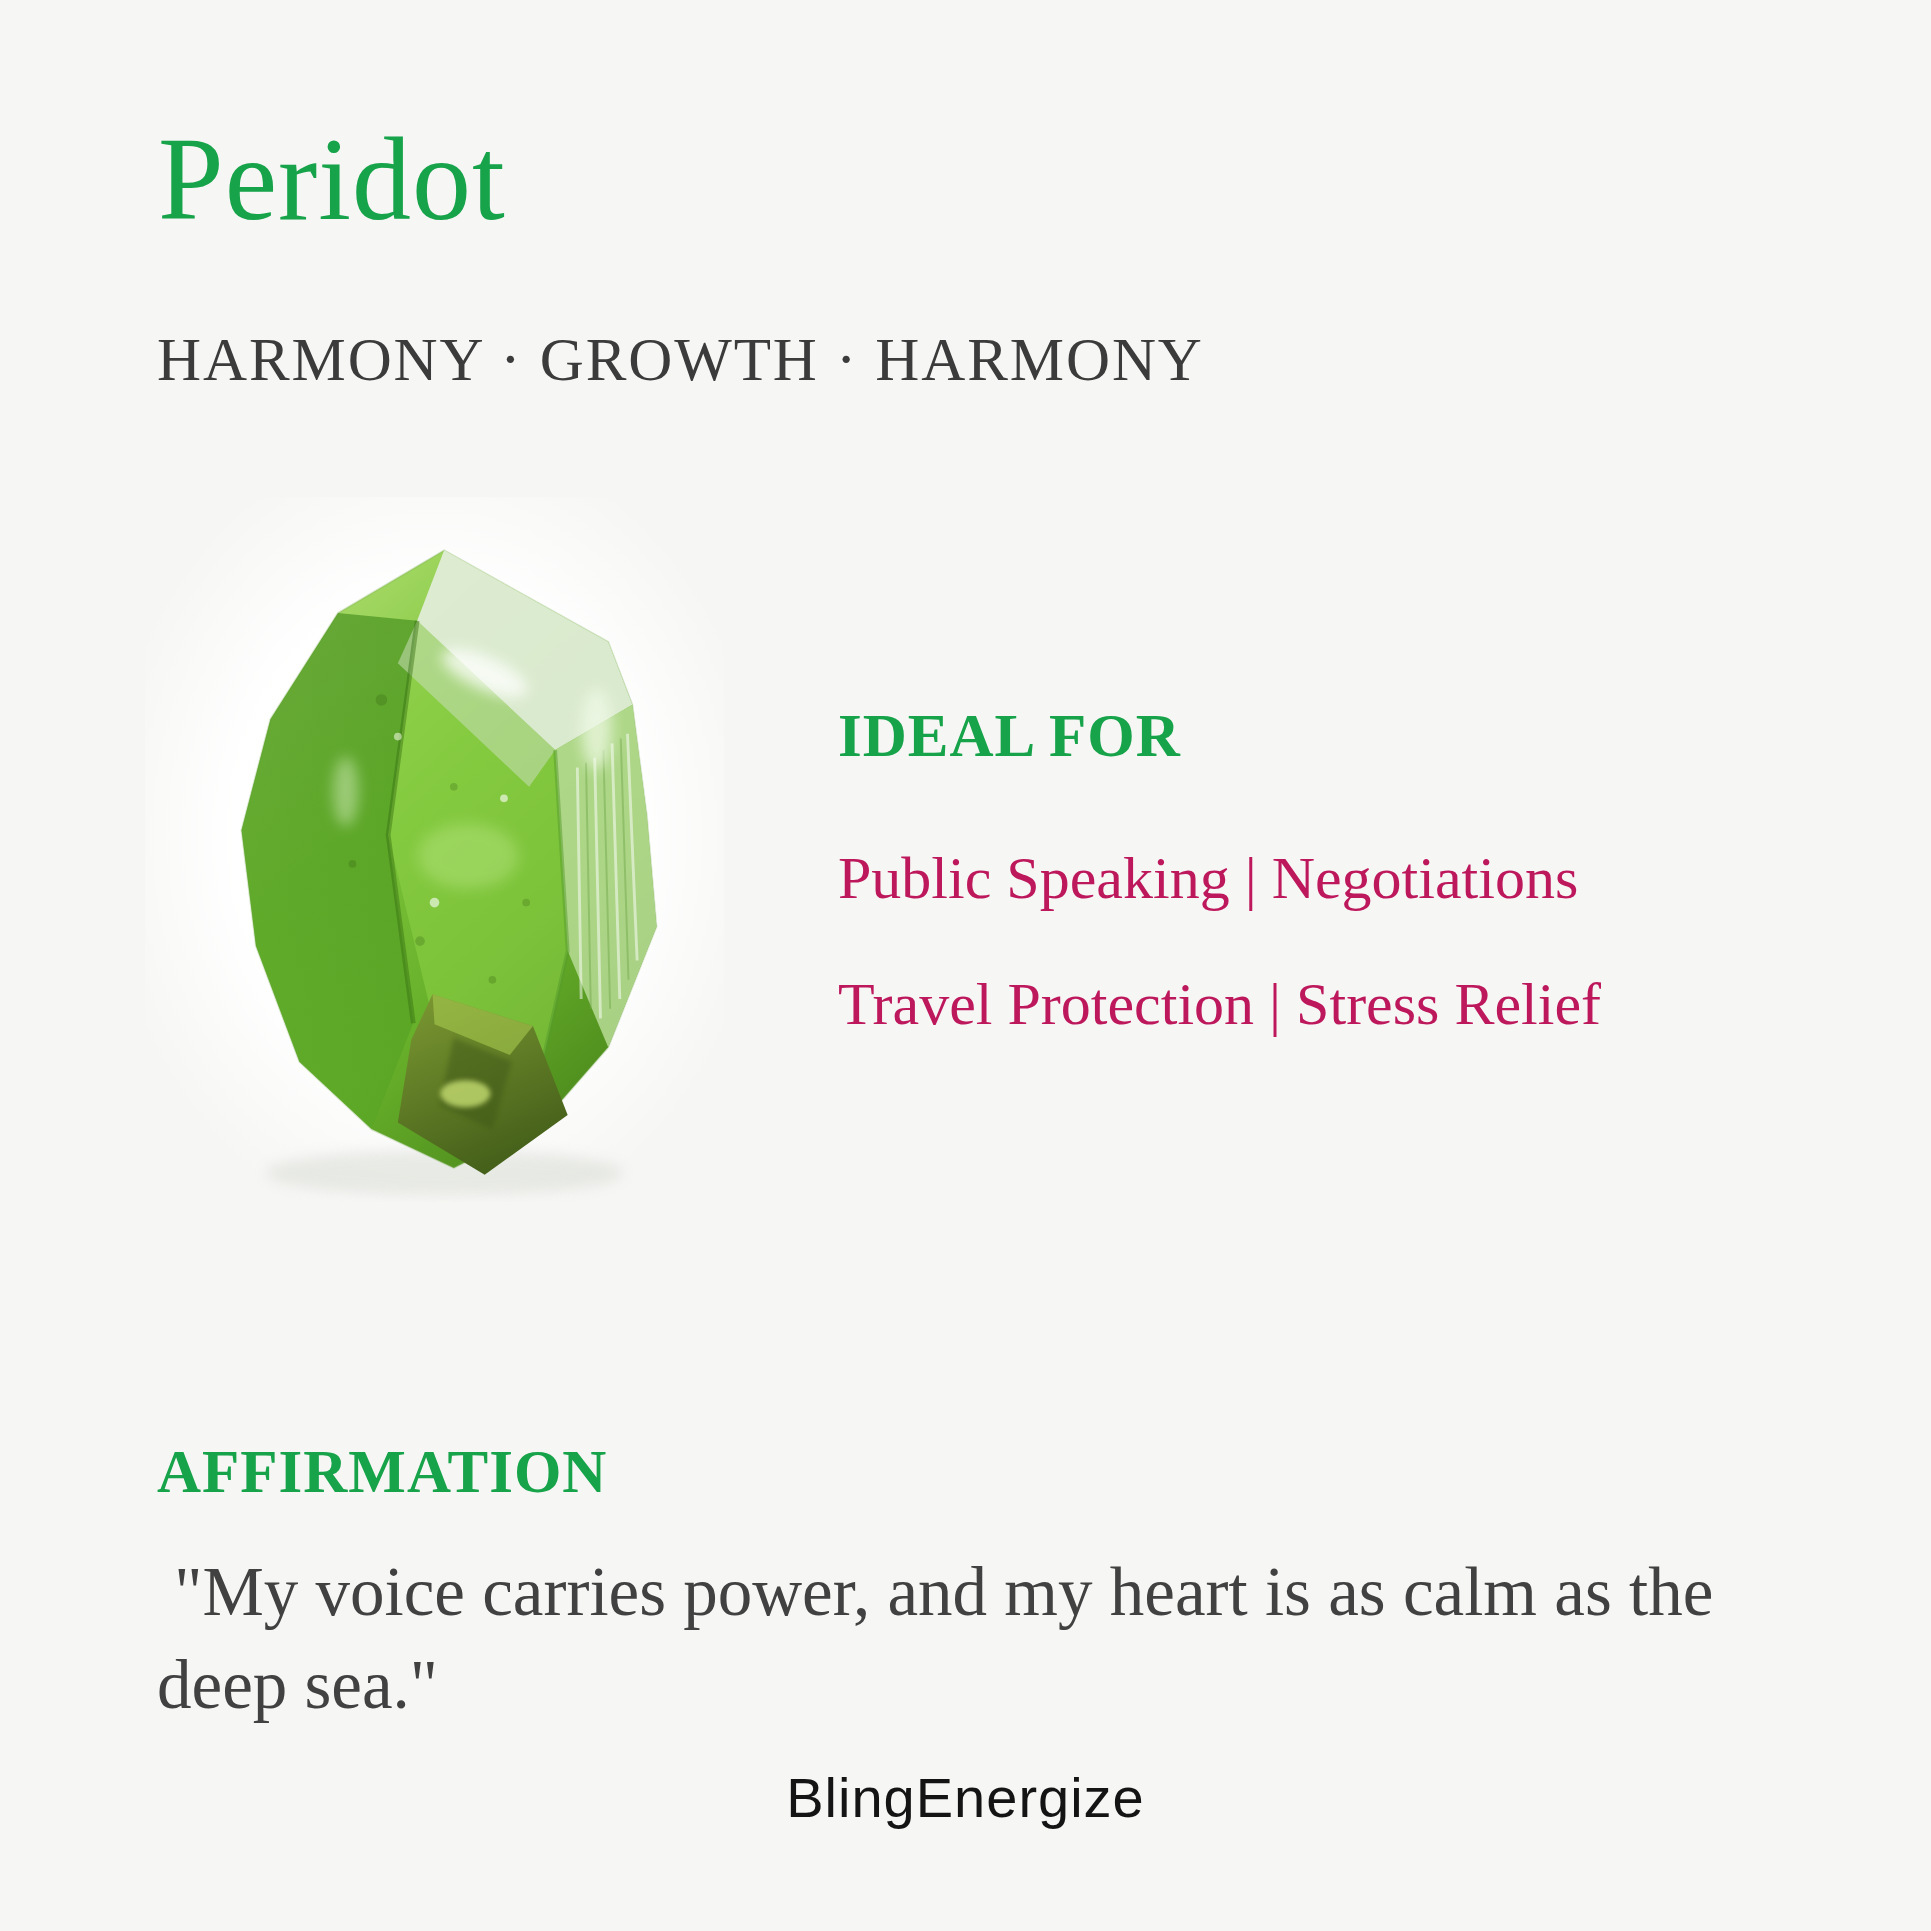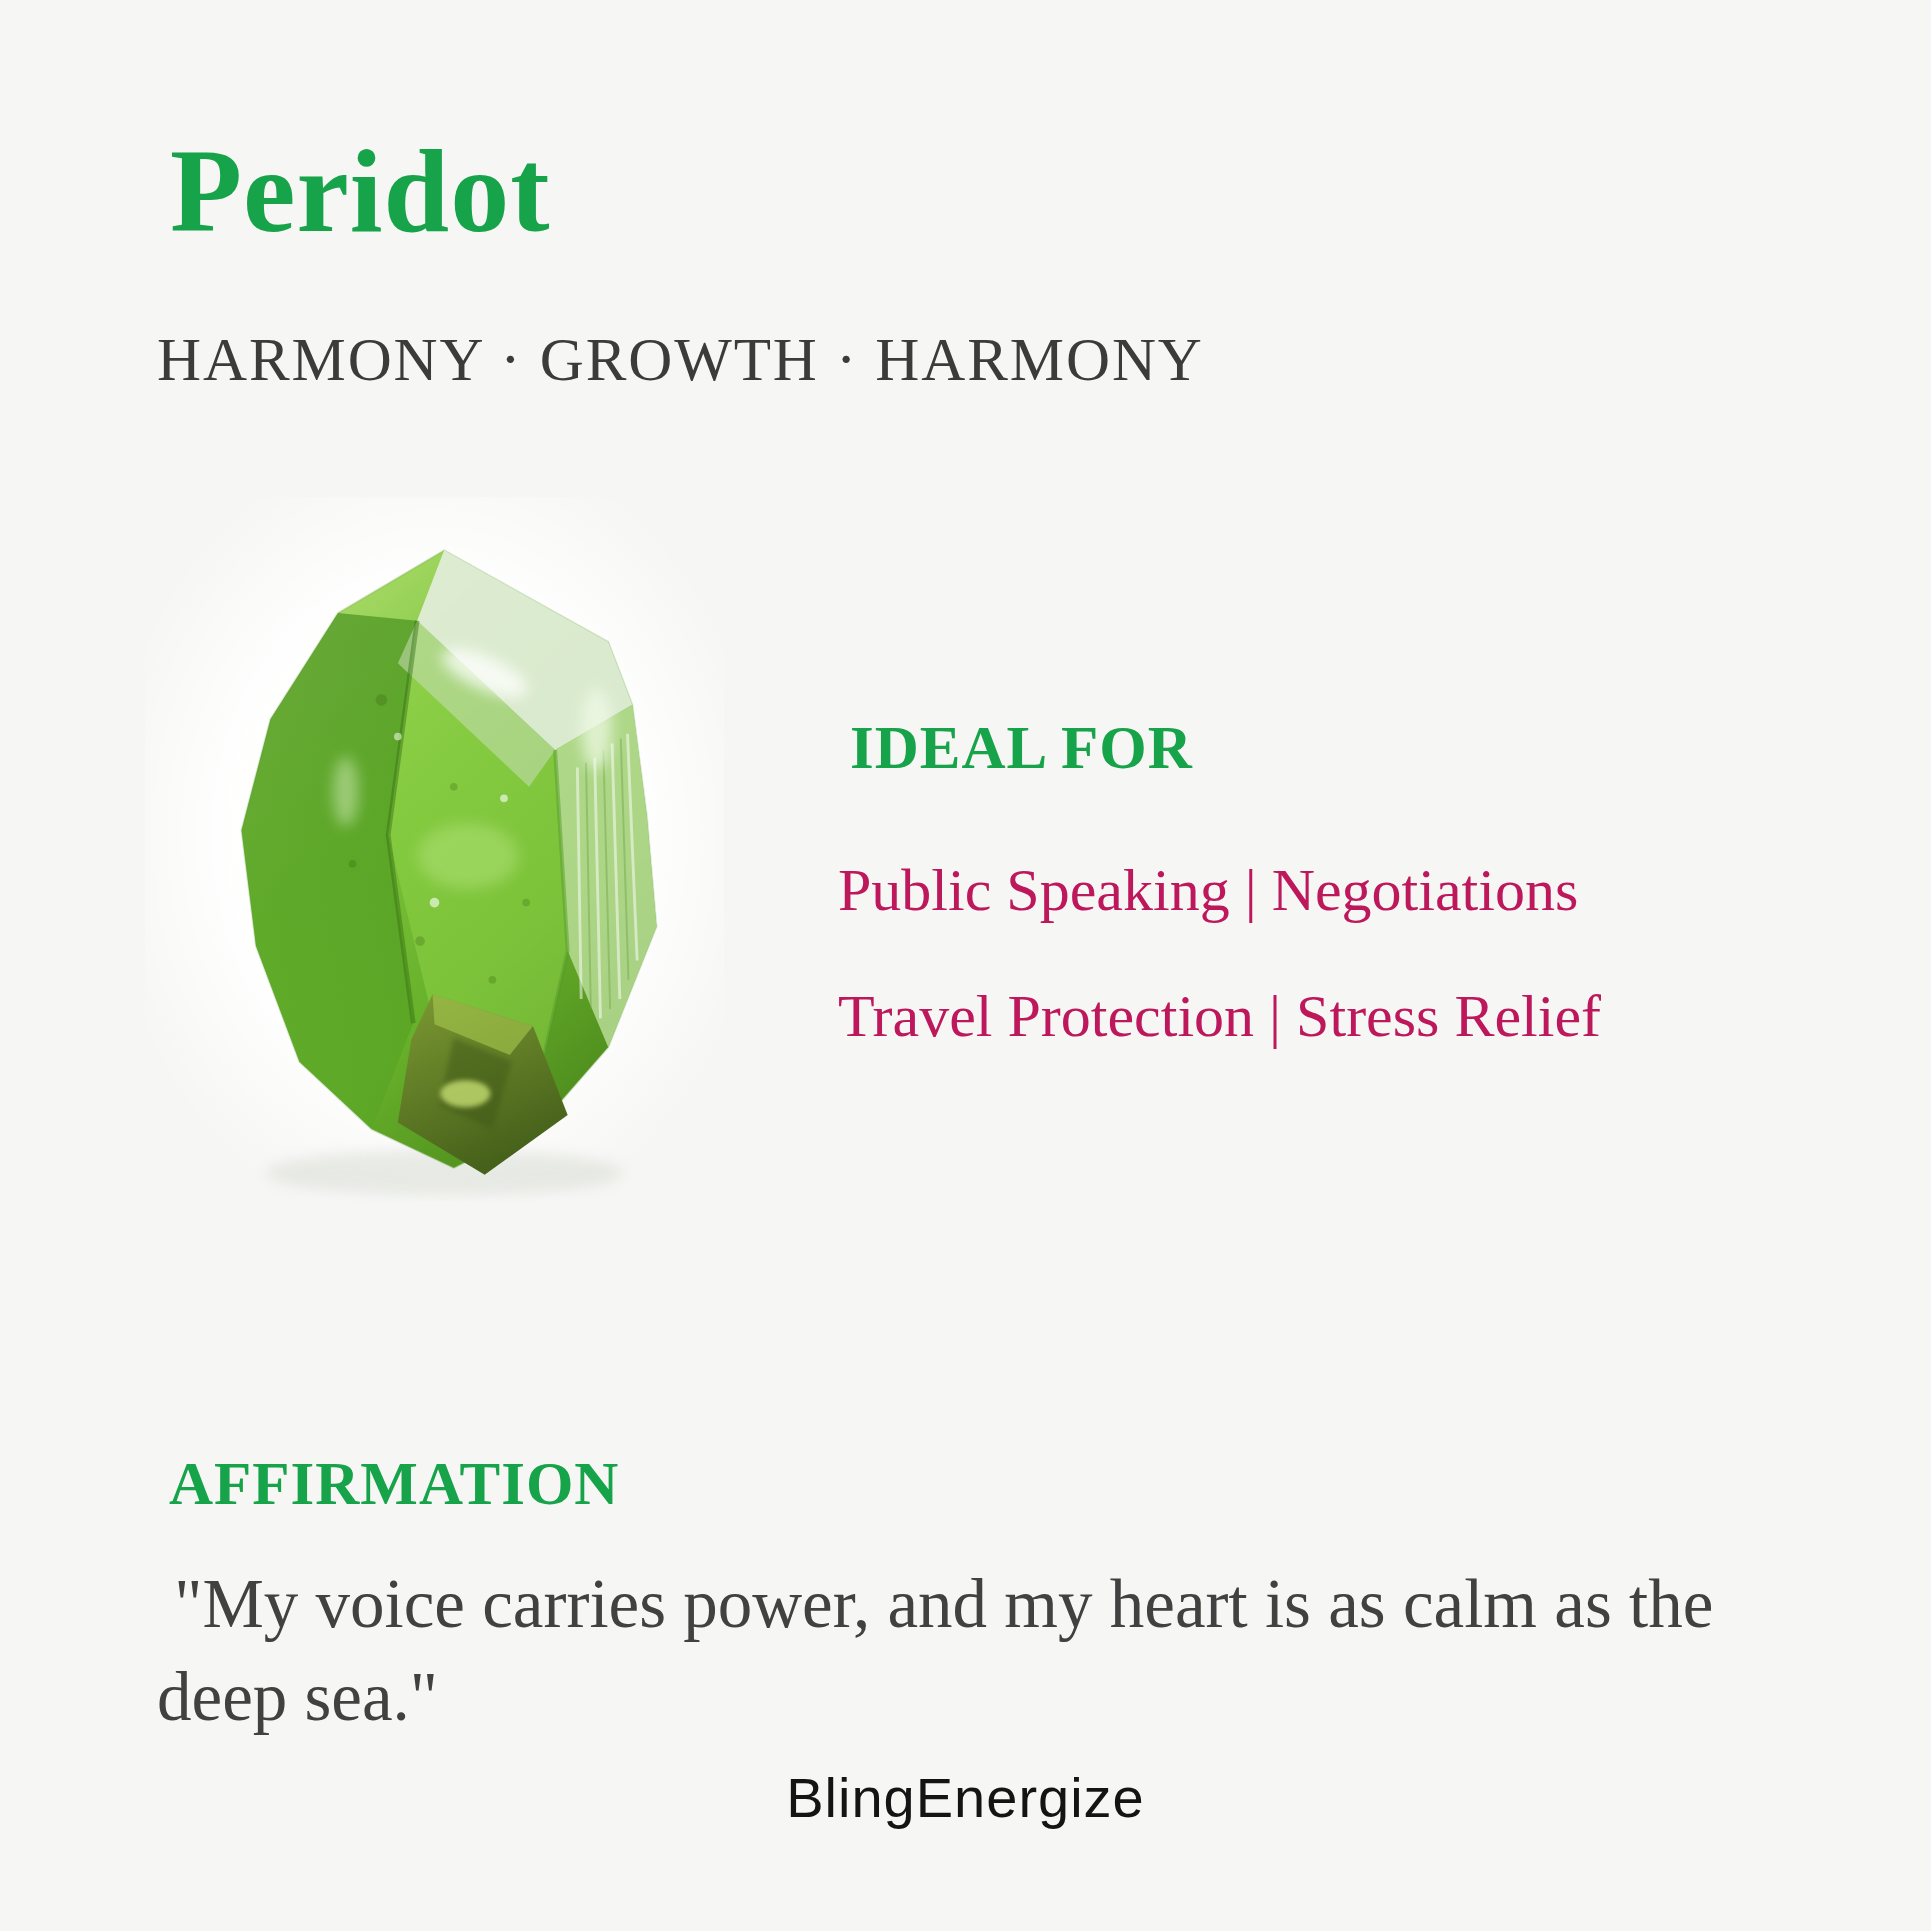--- a/index.html
+++ b/index.html
@@ -12,24 +12,24 @@
     width: 1931px;
     height: 1931px;
     background: #f6f6f4;
     overflow: hidden;
     font-family: "Liberation Serif", "DejaVu Serif", serif;
   }
   .page-title {
     position: absolute;
     left: 154px;
     top: 108px;
-    margin: 16px;
+    margin: 4px;
     font-size: 118px;
     line-height: 1.15;
-    font-weight: 700;
+    font-weight: 400;
     color: #16a34a;
     letter-spacing: 1px;
   }
   .subtitle {
     position: absolute;
     left: 157px;
     top: 326px;
     font-size: 61px;
     line-height: 1.1;
     color: #3b3b3b;
@@ -44,21 +44,21 @@
   }
   .crystal-wrap svg { display: block; width: 100%; height: 100%; }
 
   .ideal-section {
     position: absolute;
     left: 838px;
     top: 702px;
     width: 1014px;
   }
   .green-heading {
-    margin: 12px;
+    margin: 0;
     font-size: 61px;
     line-height: 1.1;
     font-weight: 700;
     color: #16a34a;
     letter-spacing: 1px;
   }
   .ideal-lines { margin-top: 46px; }
   .ideal-line {
     font-size: 60px;
     line-height: 126px;

